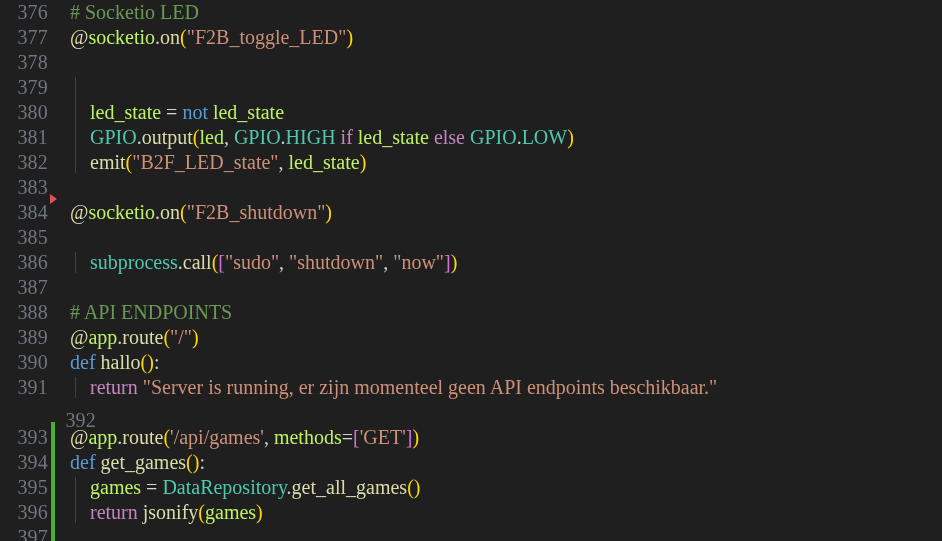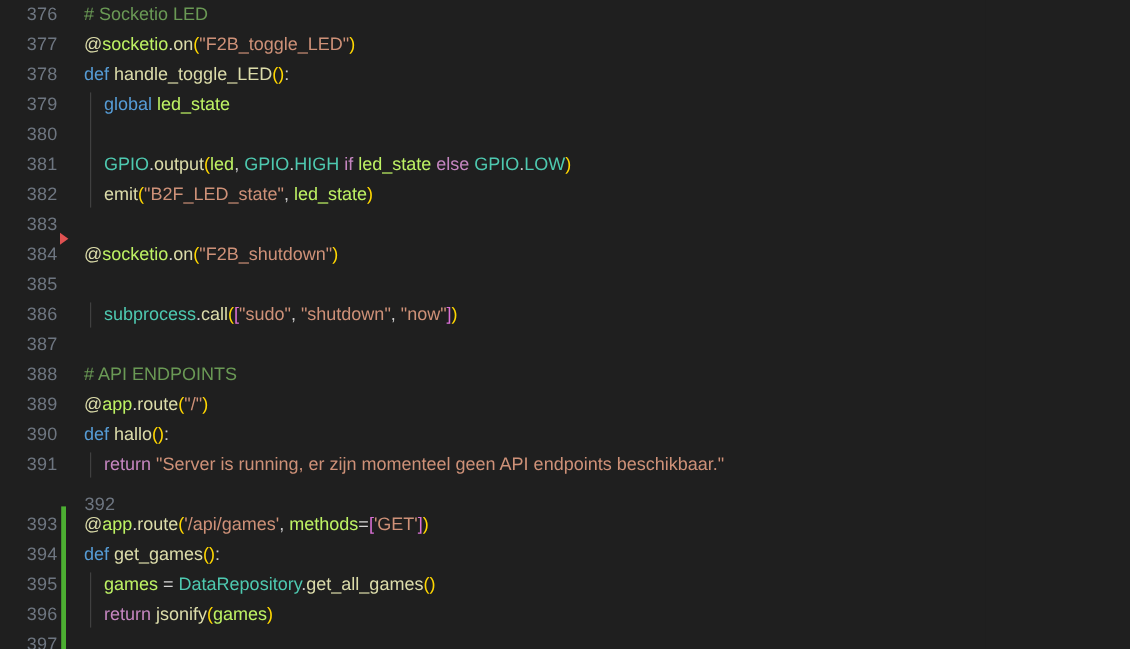--- a/index.html
+++ b/index.html
@@ -6,22 +6,22 @@
     margin: 0;
     padding: 0;
     background: #1f1f1f;
   }
   #editor {
     position: relative;
     width: 821px;
     height: 541px;
     background: #1f1f1f;
     overflow: hidden;
-    font-family: Liberation Sans, sans-serif;
-    font-size: 15px;
+    font-family: Liberation Serif, serif;
+    font-size: 20px;
     line-height: 25px;
     -webkit-font-smoothing: antialiased;
   }
   .code-lines {
     position: absolute;
     top: 0; left: 0; right: 0;
   }
   .line {
     position: relative;
     height: 25px;
@@ -77,23 +77,23 @@
   .t-br2      { color: #da70d6; }
   .t-plain    { color: #cccccc; }
 </style>
 </head>
 <body>
 
 <div id="editor">
   <div class="code-lines">
       <div class="line" style="top: 0px; position: absolute; left: 0px; right: 0px;"><span class="ln">376</span><span class="content"><span class="t-comment"># Socketio LED</span></span></div>
       <div class="line" style="top: 25px; position: absolute; left: 0px; right: 0px; padding-left: 24px;"><span class="ln">377</span><span class="content"><span class="t-at">@</span><span class="t-var">socketio</span><span class="t-plain">.</span><span class="t-fn">on</span><span class="t-br1">(</span><span class="t-str">"F2B_toggle_LED"</span><span class="t-br1">)</span></span></div>
-      <div class="line" style="top: 50px; position: absolute; left: 0px; right: 0px;"><span class="ln">378</span><span class="content"><span class="t-kw">def</span><span class="t-plain"> </span><span class="t-fn">handle_toggle_LED</span><span class="t-br1">(</span><span class="t-br1">)</span><span class="t-plain">:</span></span></div>
-      <div class="line" style="top: 75px; position: absolute; left: 0px; right: 0px;"><span class="ln">379</span><span class="content"><span class="t-plain">    </span><span class="t-kw">global</span><span class="t-plain"> </span><span class="t-var">led_state</span></span></div>
-      <div class="line" style="top: 100px; position: absolute; left: 0px; right: 0px;"><span class="ln">380</span></div>
+      <div class="line" style="top: 50px; position: absolute; left: 0px; right: 0px;"><span class="ln">378</span></div>
+      <div class="line" style="top: 75px; position: absolute; left: 0px; right: 0px;"><span class="ln">379</span></div>
+      <div class="line" style="top: 100px; position: absolute; left: 0px; right: 0px;"><span class="ln">380</span><span class="content"><span class="t-plain">    </span><span class="t-var">led_state</span><span class="t-plain"> </span><span class="t-op">=</span><span class="t-plain"> </span><span class="t-kw">not</span><span class="t-plain"> </span><span class="t-var">led_state</span></span></div>
       <div class="line" style="top: 125px; position: absolute; left: 0px; right: 0px;"><span class="ln">381</span><span class="content"><span class="t-plain">    </span><span class="t-class">GPIO</span><span class="t-plain">.</span><span class="t-fn">output</span><span class="t-br1">(</span><span class="t-var">led</span><span class="t-plain">, </span><span class="t-class">GPIO</span><span class="t-plain">.</span><span class="t-class">HIGH</span><span class="t-plain"> </span><span class="t-ctrl">if</span><span class="t-plain"> </span><span class="t-var">led_state</span><span class="t-plain"> </span><span class="t-ctrl">else</span><span class="t-plain"> </span><span class="t-class">GPIO</span><span class="t-plain">.</span><span class="t-class">LOW</span><span class="t-br1">)</span></span></div>
       <div class="line" style="top: 150px; position: absolute; left: 0px; right: 0px;"><span class="ln">382</span><span class="content"><span class="t-plain">    </span><span class="t-fn">emit</span><span class="t-br1">(</span><span class="t-str">"B2F_LED_state"</span><span class="t-plain">, </span><span class="t-var">led_state</span><span class="t-br1">)</span></span></div>
       <div class="line" style="top: 175px; position: absolute; left: 0px; right: 0px; padding-left: 27px;"><span class="ln">383</span><span class="content"></span></div>
       <div class="line" style="top: 200px; position: absolute; left: 0px; right: 0px;"><span class="ln">384</span><span class="content"><span class="t-at">@</span><span class="t-var">socketio</span><span class="t-plain">.</span><span class="t-fn">on</span><span class="t-br1">(</span><span class="t-str">"F2B_shutdown"</span><span class="t-br1">)</span></span></div>
       <div class="line" style="top: 225px; position: absolute; left: 0px; right: 0px;"><span class="ln">385</span></div>
       <div class="line" style="top: 250px; position: absolute; left: 0px; right: 0px;"><span class="ln">386</span><span class="content"><span class="t-plain">    </span><span class="t-class">subprocess</span><span class="t-plain">.</span><span class="t-fn">call</span><span class="t-br1">(</span><span class="t-br2">[</span><span class="t-str">"sudo"</span><span class="t-plain">, </span><span class="t-str">"shutdown"</span><span class="t-plain">, </span><span class="t-str">"now"</span><span class="t-br2">]</span><span class="t-br1">)</span></span></div>
       <div class="line" style="top: 275px; position: absolute; left: 0px; right: 0px;"><span class="ln">387</span><span class="content"></span></div>
       <div class="line" style="top: 300px; position: absolute; left: 0px; right: 0px;"><span class="ln">388</span><span class="content"><span class="t-comment"># API ENDPOINTS</span></span></div>
       <div class="line" style="top: 325px; position: absolute; left: 0px; right: 0px;"><span class="ln">389</span><span class="content"><span class="t-at">@</span><span class="t-var">app</span><span class="t-plain">.</span><span class="t-fn">route</span><span class="t-br1">(</span><span class="t-str">"/"</span><span class="t-br1">)</span></span></div>
       <div class="line" style="top: 350px; position: absolute; left: 0px; right: 0px;"><span class="ln">390</span><span class="content"><span class="t-kw">def</span><span class="t-plain"> </span><span class="t-fn">hallo</span><span class="t-br1">(</span><span class="t-br1">)</span><span class="t-plain">:</span></span></div>

